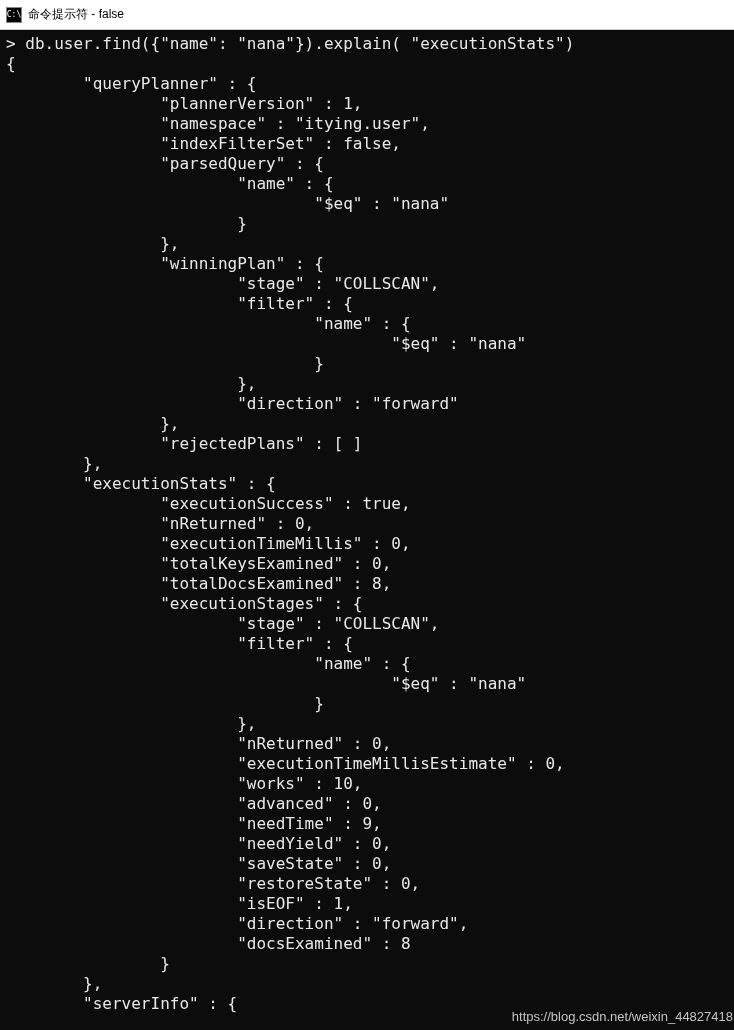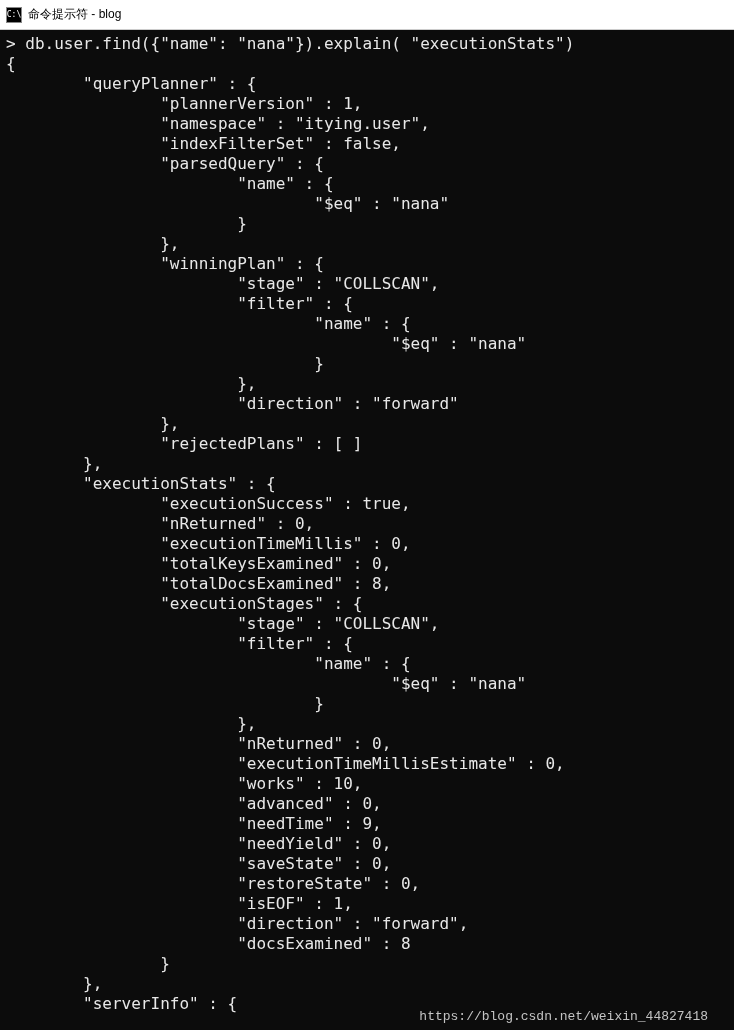--- a/index.html
+++ b/index.html
@@ -43,33 +43,33 @@
     padding: 4px 6px;
     font-size: 16px;
     line-height: 20px;
     white-space: pre;
     font-family: "SimSun", "NSimSun", monospace;
     overflow: hidden;
   }
   .watermark {
     position: absolute;
     bottom: 6px;
-    right: 26px;
+    right: 1px;
     font-size: 13px;
     color: #d8d8d8;
-    font-family: Liberation Mono, monospace;
+    font-family: Liberation Sans, sans-serif;
     opacity: 0.9;
   }
 </style>
 </head>
 <body>
 
 <div class="titlebar">
   <span class="app-icon">C:\</span>
-  <span>命令提示符 - blog</span>
+  <span>命令提示符 - false</span>
 </div>
 
 <div class="terminal"><span id="term-content">&gt; db.user.find({"name": "nana"}).explain( "executionStats")
 {
         "queryPlanner" : {
                 "plannerVersion" : 1,
                 "namespace" : "itying.user",
                 "indexFilterSet" : false,
                 "parsedQuery" : {
                         "name" : {

